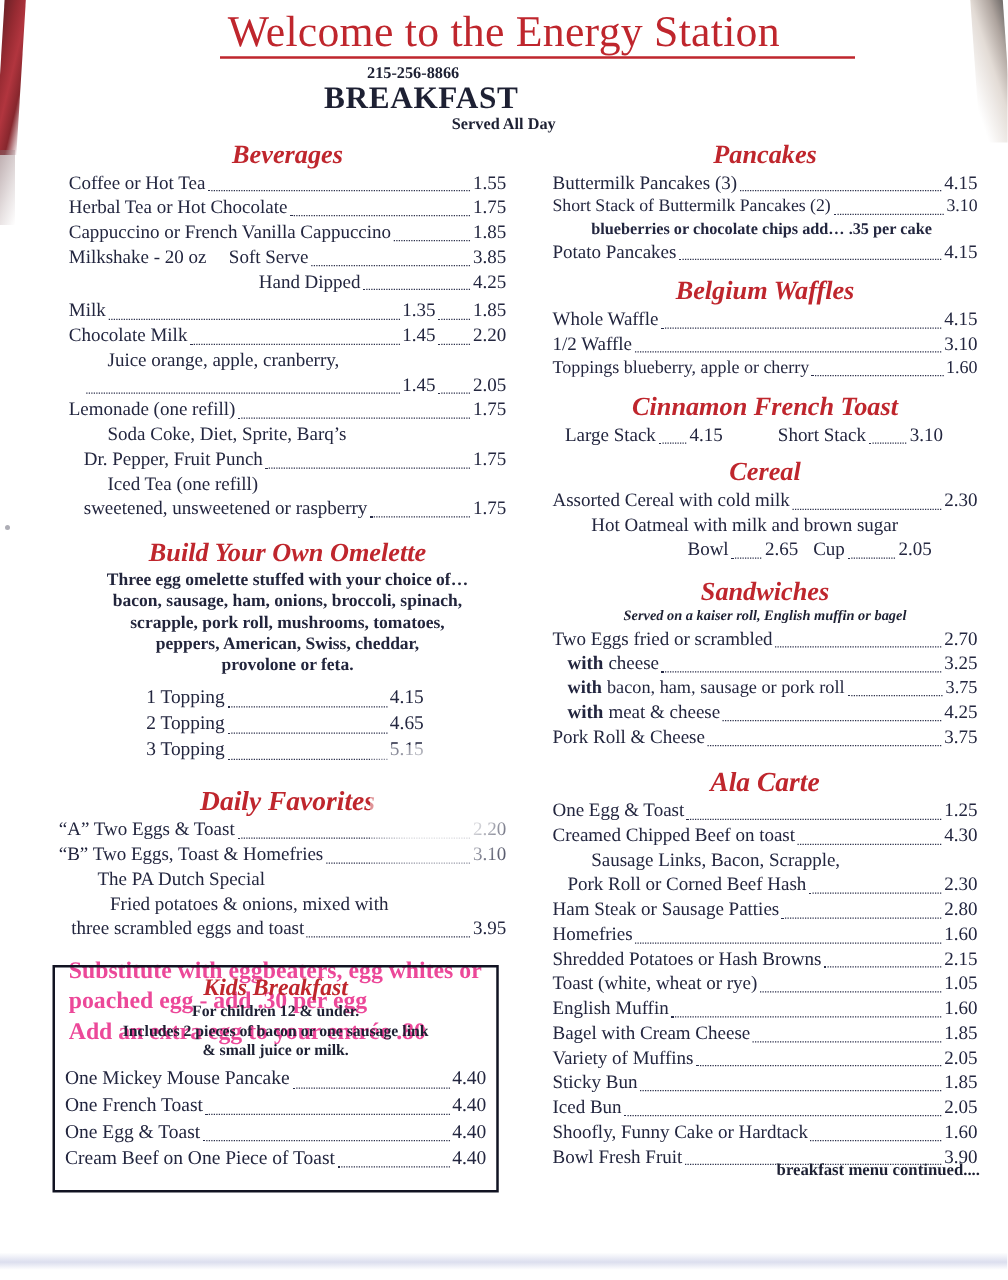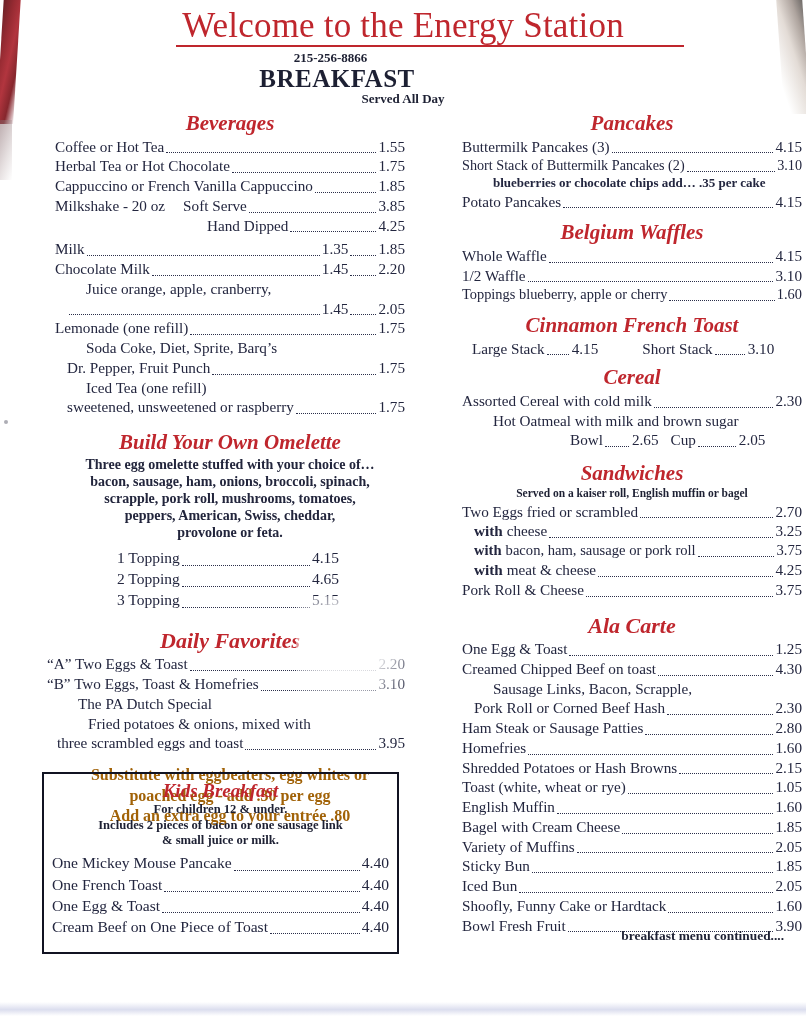--- a/index.html
+++ b/index.html
@@ -105,40 +105,41 @@
     left: 0; top: 91px;
     width: 806px;
     text-align: center;
     font-size: 13px;
     font-weight: bold;
     color: #1d2033;
   }
 
   
   .col-left  { position: absolute; left: 55px;  top: 112px; width: 350px; }
-  .col-right { position: absolute; left: 462px; top: 112px; width: 340px; }
+  .col-right { position: absolute; left: 442px; top: 112px; width: 340px; }
 
   .sect-head {
     text-align: center;
     color: #bf262d;
     font-weight: bold;
     font-style: italic;
     font-size: 21px;
     line-height: 1.12;
     margin: 0 0 1px 0;
   }
   .sect-head.sm  { font-size: 19px; }
   .sect-head.lg  { font-size: 22px; }
 
   .sub-note {
     text-align: center;
     font-size: 11.5px;
     font-weight: bold;
     color: #1d2033;
     margin: 0 0 3px 0;
+    font-style: italic;
   }
 
   
   .row {
     display: flex;
     align-items: flex-end;
     font-size: 15.2px;
     line-height: 1.30;
     white-space: nowrap;
   }
@@ -175,25 +176,24 @@
     font-size: 14px;
     font-weight: bold;
     line-height: 1.22;
     color: #22253c;
     margin-top: 1px;
   }
   .topping-rows { margin: 7px 0 0 62px; width: 222px; }
   .topping-rows .row { font-size: 15.5px; line-height: 1.35; }
 
   .sub-block {
-    text-align: center;
-    font-size: 16px;
+    font-size: 19px;
     font-weight: bold;
     line-height: 1.28;
-    color: #a16207;
+    color: #ec4899;
   }
 
   
   .kids-box {
     position: absolute;
     left: 42px; top: 772px;
     width: 357px; height: 182px;
     border: 2.2px solid #111322;
     box-sizing: border-box;
   }

